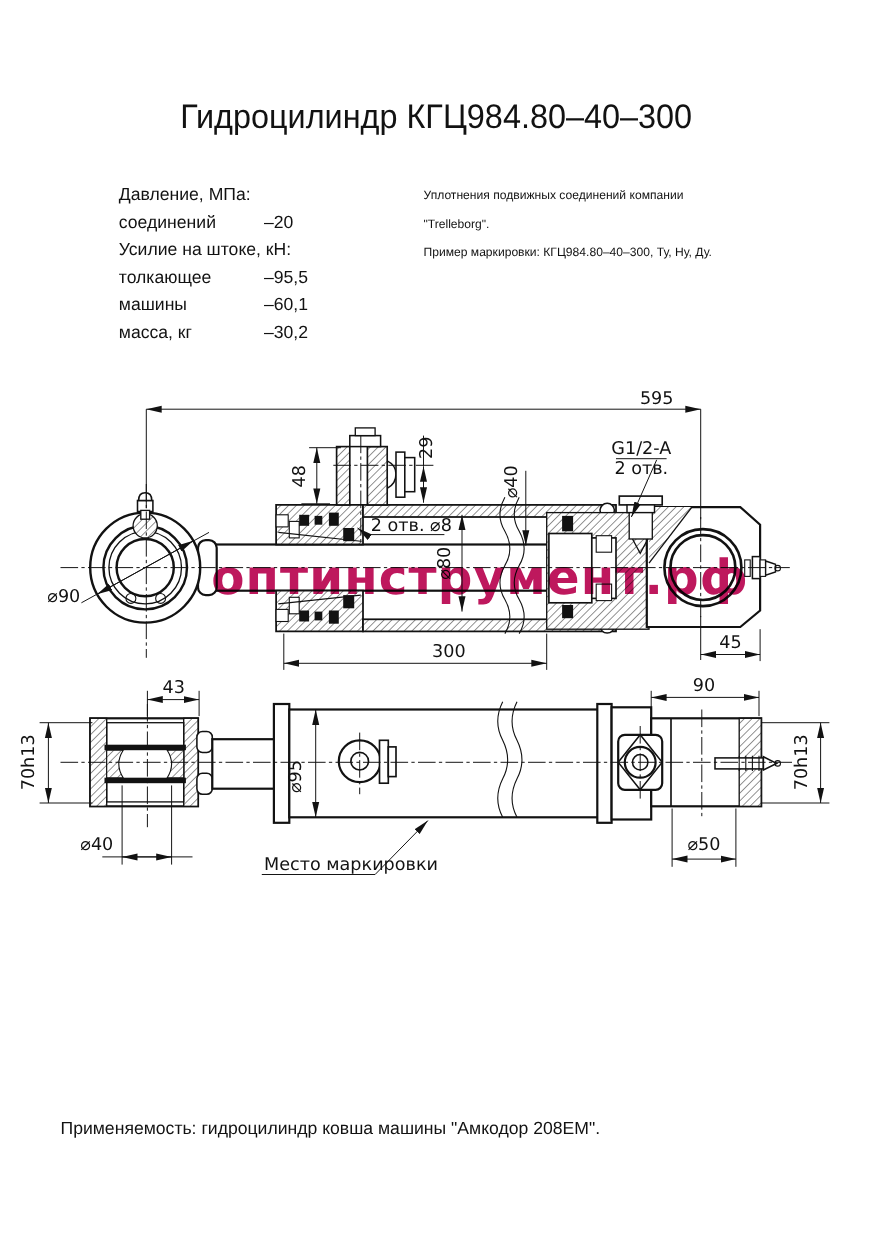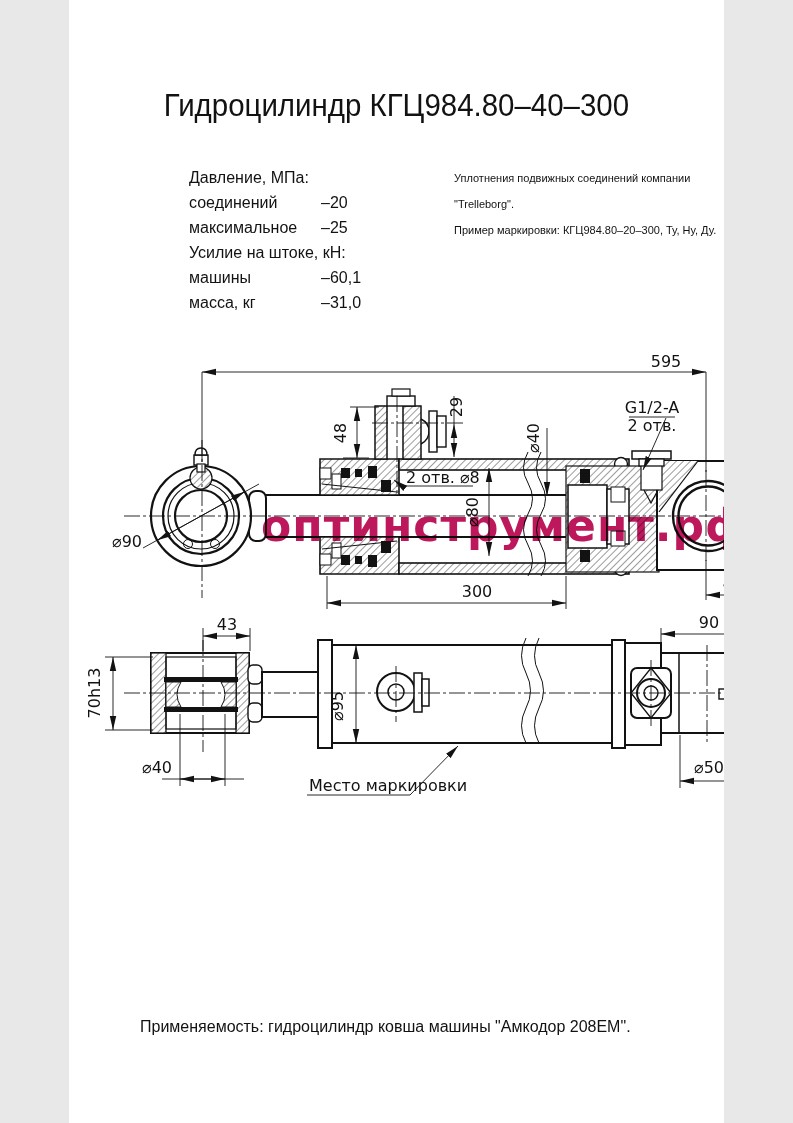--- a/index.html
+++ b/index.html
@@ -1,51 +1,51 @@
 <!DOCTYPE html>
 <html><head>
 <meta charset="utf-8">
 <style>
   html,body{margin:0;padding:0;background:#e8e8e8;}
-  .page{position:relative;width:655px;height:1123px;background:#ffffff;margin:0 auto;
+  .page{position:relative;width:793px;height:1123px;background:#ffffff;margin:0 auto;
         font-family:"Liberation Sans","DejaVu Sans",sans-serif;color:#121212;overflow:hidden;}
   .title{position:absolute;top:88px;left:0;right:0;text-align:center;font-size:31px;
          font-weight:500;letter-spacing:0;transform:scaleX(.95);margin:0;}
   .specs{position:absolute;left:108px;top:165px;font-size:16px;line-height:25px;}
-  .srow{height:25px;white-space:nowrap;margin-left:12px;}
+  .srow{height:25px;white-space:nowrap;}
   .slabel{display:inline-block;width:132px;}
   .sval{display:inline-block;}
   .notes{position:absolute;left:385px;top:165px;font-size:11px;line-height:26px;white-space:nowrap;}
-  .footer{position:absolute;left:55px;top:1018px;font-size:16px;margin-left:16px;}
+  .footer{position:absolute;left:55px;top:1018px;font-size:16px;}
   .wm{position:absolute;left:192px;top:500px;font-size:44px;font-weight:700;
       color:#be185d;mix-blend-mode:multiply;letter-spacing:1px;pointer-events:none;z-index:5;
       font-family:"DejaVu Sans",sans-serif;}
   svg.draw{position:absolute;left:0;top:0;z-index:1;}
   svg text{font-family:"DejaVu Sans","Liberation Sans",sans-serif;font-size:16px;fill:#121212;}
 </style>
 </head>
 <body>
 
 <div class="page">
 
   <h1 class="title">Гидроцилиндр КГЦ984.80–40–300</h1>
 
   <div class="specs">
     <div class="srow"><span class="slabel">Давление, МПа:</span><span class="sval"></span></div>
     <div class="srow"><span class="slabel">соединений</span><span class="sval">–20</span></div>
-    <div class="srow"><span class="slabel">максимальное</span><span class="sval">–25</span></div>
     <div class="srow"><span class="slabel">Усилие на штоке, кН:</span><span class="sval"></span></div>
+    <div class="srow"><span class="slabel">толкающее</span><span class="sval">–95,5</span></div>
     <div class="srow"><span class="slabel">машины</span><span class="sval">–60,1</span></div>
-    <div class="srow"><span class="slabel">масса, кг</span><span class="sval">–31,0</span></div>
+    <div class="srow"><span class="slabel">масса, кг</span><span class="sval">–30,2</span></div>
   </div>
 
   <div class="notes">
     <div>Уплотнения подвижных соединений компании</div>
     <div>"Trelleborg".</div>
-    <div>Пример маркировки: КГЦ984.80–20–300, Ту, Ну, Ду.</div>
+    <div>Пример маркировки: КГЦ984.80–40–300, Ту, Ну, Ду.</div>
   </div>
 
   <svg class="draw" width="793" height="1123" viewBox="0 0 793 1123">
     <defs>
       <marker id="ar" viewBox="0 0 14 8" markerUnits="userSpaceOnUse" markerWidth="14" markerHeight="8" refX="14" refY="4" orient="auto-start-reverse">
         <path d="M0,0.8 L14,4 L0,7.2 Z" fill="#121212"></path>
       </marker>
       <pattern id="h" patternUnits="userSpaceOnUse" width="5" height="5" patternTransform="rotate(45)">
         <rect width="5" height="5" fill="#ffffff"></rect>
         <line x1="0" y1="0" x2="0" y2="5" stroke="#3a3a3a" stroke-width="1"></line>

